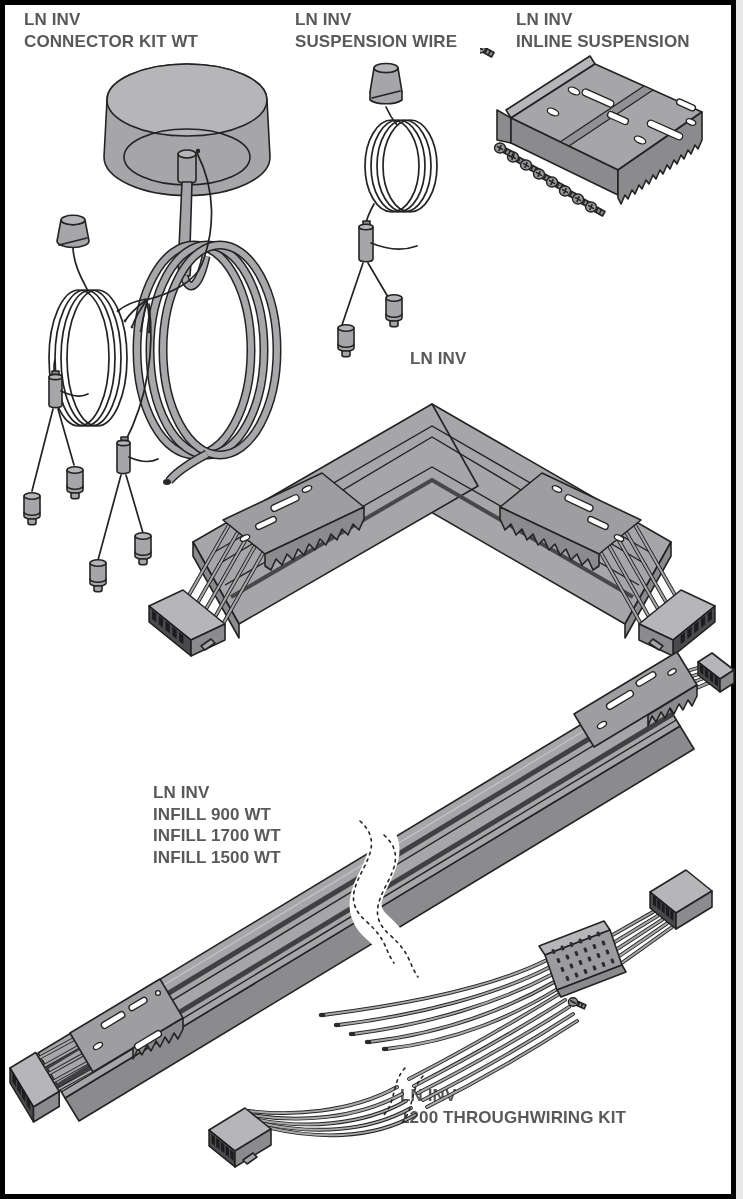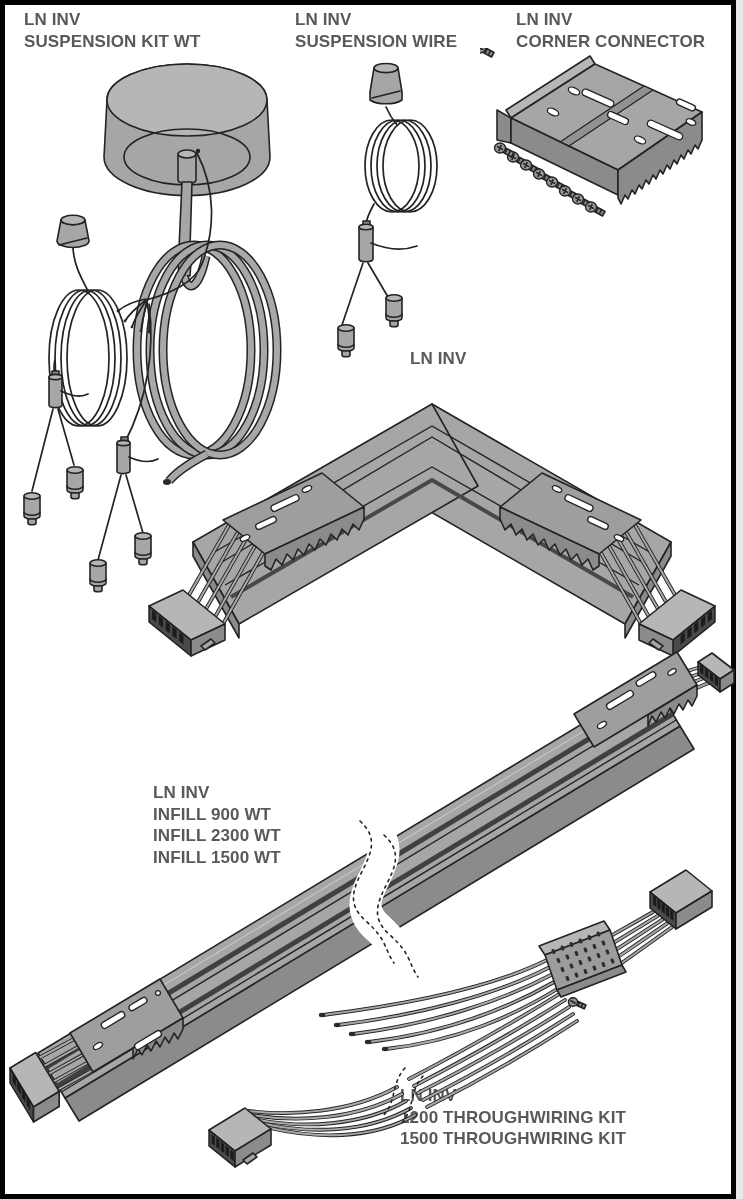--- a/index.html
+++ b/index.html
@@ -37,43 +37,42 @@
   .whiteband{fill:none;stroke:#ffffff;stroke-width:32;stroke-linecap:butt}
   .tip{fill:#2a2a2c;stroke:none}
 </style>
 </head>
 <body>
 
 <div class="page">
 
   <div class="label" style="left:24px;top:9px">
     <div>LN INV</div>
-    <div>SUSPENSION KIT WT</div>
+    <div>CONNECTOR KIT WT</div>
   </div>
   <div class="label" style="left:295px;top:9px">
     <div>LN INV</div>
     <div>SUSPENSION WIRE</div>
   </div>
   <div class="label" style="left:516px;top:9px">
     <div>LN INV</div>
-    <div>CORNER CONNECTOR</div>
+    <div>INLINE SUSPENSION</div>
   </div>
   <div class="label" style="left:410px;top:348px">
     <div>LN INV</div>
   </div>
   <div class="label" style="left:153px;top:782px">
     <div>LN INV</div>
     <div>INFILL 900 WT</div>
-    <div>INFILL 2300 WT</div>
+    <div>INFILL 1700 WT</div>
     <div>INFILL 1500 WT</div>
   </div>
   <div class="label" style="left:400px;top:1085px">
     <div>LN INV</div>
     <div>1200 THROUGHWIRING KIT</div>
-    <div>1500 THROUGHWIRING KIT</div>
   </div>
 
   <svg class="illus" style="left:8px;top:50px" width="290" height="560" viewBox="0 0 290 560">
     <g>
       <path class="f-mid" d="M99,50 A80,36 0 0 1 259,50 L262,107 A82,38 0 0 1 96,107 Z"></path>
       <ellipse class="f-light" cx="179" cy="50" rx="80" ry="36"></ellipse>
       <ellipse class="ln" cx="179" cy="107" rx="63" ry="28"></ellipse>
       <path class="f-mid" d="M170,104 L170,130 A9,4 0 0 0 188,130 L188,104 Z"></path>
       <ellipse class="f-light" cx="179" cy="104" rx="9" ry="4"></ellipse>
       <circle cx="190" cy="101" r="2.2" fill="#232325"></circle>

